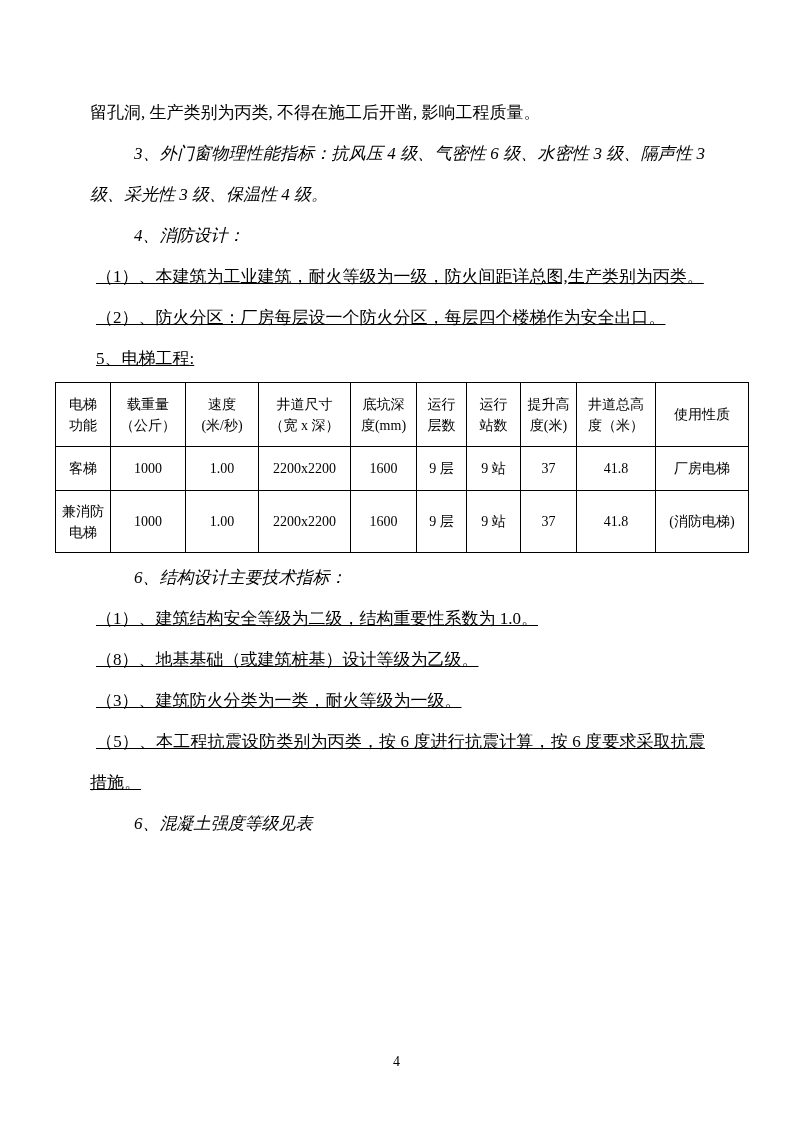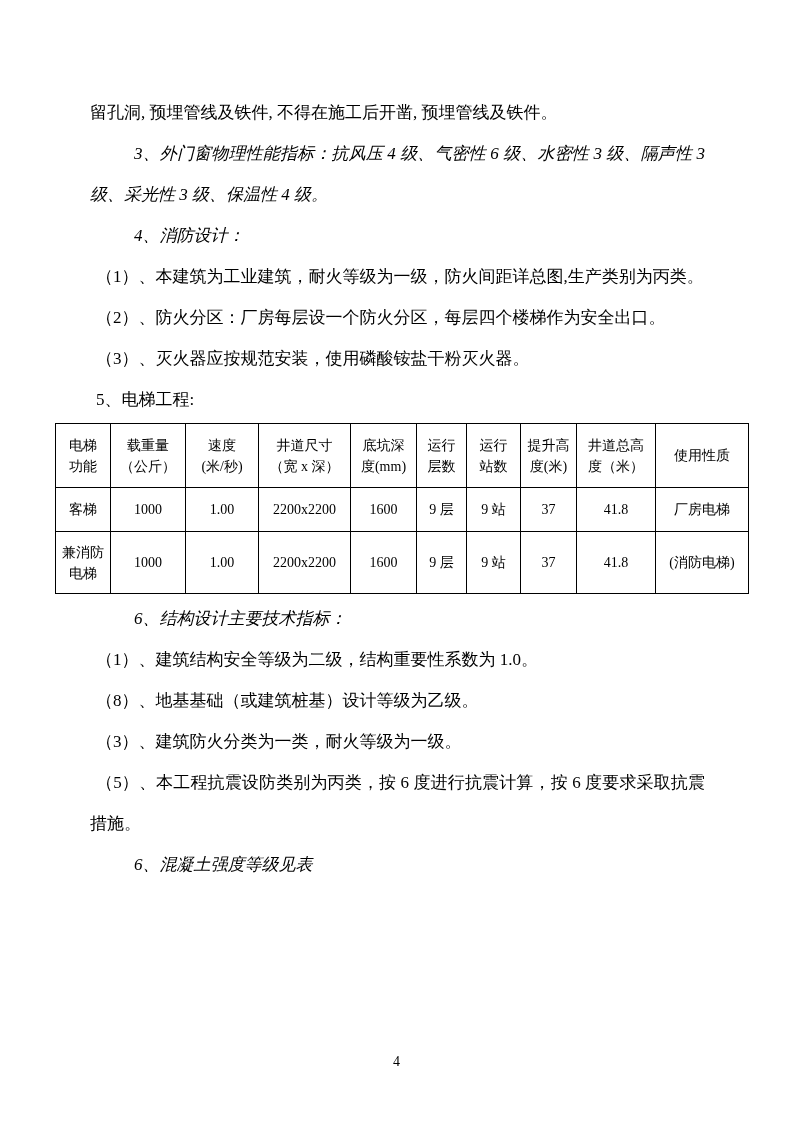--- a/index.html
+++ b/index.html
@@ -25,21 +25,21 @@
     width: 615px;
   }
   p.doc-line {
     margin: 0;
     font-size: 17px;
     line-height: 41px;
     text-align: justify;
     word-break: break-all;
   }
   .indent-big { text-indent: 44px; font-style: italic; }
-  .indent-small { text-indent: 6px; }
+  .indent-small { text-indent: 6px; text-decoration: underline; }
   .gap-top { margin-top: 14px; }
 
   table.elev {
     border-collapse: collapse;
     table-layout: fixed;
     width: 693px;
     margin-left: -35px;
     margin-top: 3px;
     margin-bottom: 4px;
     border-radius: 12px;
@@ -66,26 +66,25 @@
     text-align: center;
     font-size: 14px;
   }
 </style>
 </head>
 <body>
 
 <div class="page">
   <div class="content">
 
-    <p class="doc-line">留孔洞, 预埋管线及铁件, 不得在施工后开凿, 预埋管线及铁件。</p>
+    <p class="doc-line">留孔洞, 生产类别为丙类, 不得在施工后开凿, 影响工程质量。</p>
     <p class="doc-line indent-big gap-top">3、外门窗物理性能指标：抗风压 4 级、气密性 6 级、水密性 3 级、隔声性 3 级、采光性 3 级、保温性 4 级。</p>
     <p class="doc-line indent-big">4、消防设计：</p>
     <p class="doc-line indent-small">（1）、本建筑为工业建筑，耐火等级为一级，防火间距详总图,生产类别为丙类。</p>
     <p class="doc-line indent-small">（2）、防火分区：厂房每层设一个防火分区，每层四个楼梯作为安全出口。</p>
-    <p class="doc-line indent-small">（3）、灭火器应按规范安装，使用磷酸铵盐干粉灭火器。</p>
     <p class="doc-line indent-small">5、电梯工程:</p>
 
     <table class="elev">
       <colgroup>
         <col style="width:55px">
           <col style="width:75px">
           <col style="width:73px">
         <col style="width:92px">
           <col style="width:66px">
           <col style="width:50px">

